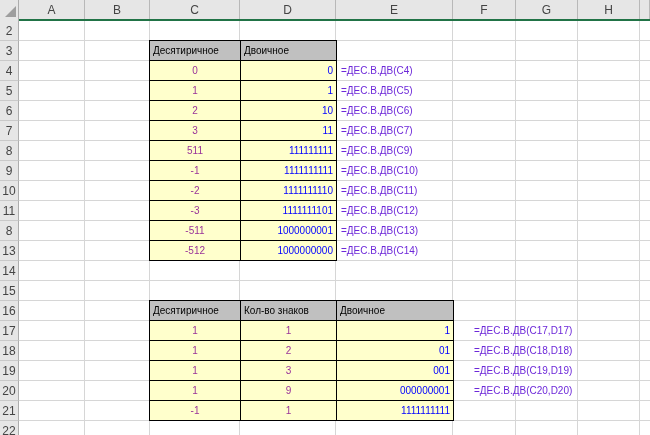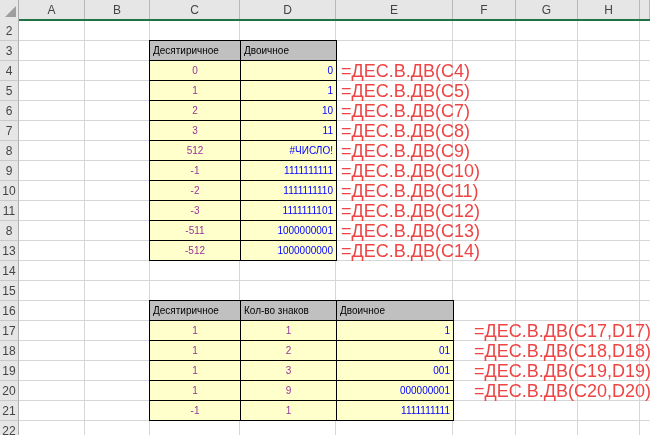--- a/index.html
+++ b/index.html
@@ -26,21 +26,21 @@
   .vline{position:absolute;top:0;bottom:0;width:1px;background:#D6D6D6;}
   
   .xltable{position:absolute;border-collapse:collapse;z-index:2;table-layout:fixed;}
   .xltable th,.xltable td{box-sizing:border-box;border:1px solid #000;height:20px;
         padding:0 3px;font-size:10px;font-weight:normal;line-height:18px;overflow:hidden;white-space:nowrap;}
   th.hd{background:#C0C0C0;text-align:left;color:#000;}
   td.dec{background:#FFFFCC;text-align:center;color:#993399;}
   td.bin{background:#FFFFCC;text-align:right;color:#0000FF;}
   
   .fxstack{position:absolute;z-index:2;}
-  .fx{height:20px;line-height:20px;font-size:18px;color:#ef4444;white-space:nowrap;}
+  .fx{height:20px;line-height:20px;font-size:10px;color:#6d28d9;white-space:nowrap;}
 </style>
 </head>
 <body>
 
 <div class="sheet">
 
   <div class="colheaders">
     <div class="corner">
       <div class="tri"></div>
     </div>
@@ -111,22 +111,22 @@
     </tr>
     <tr>
       <td class="dec">2</td>
       <td class="bin">10</td>
     </tr>
     <tr>
       <td class="dec">3</td>
       <td class="bin">11</td>
     </tr>
     <tr>
-      <td class="dec">512</td>
-      <td class="bin">#ЧИСЛО!</td>
+      <td class="dec">511</td>
+      <td class="bin">111111111</td>
     </tr>
     <tr>
       <td class="dec">-1</td>
       <td class="bin">1111111111</td>
     </tr>
     <tr>
       <td class="dec">-2</td>
       <td class="bin">1111111110</td>
     </tr>
     <tr>
@@ -140,22 +140,22 @@
     <tr>
       <td class="dec">-512</td>
       <td class="bin">1000000000</td>
     </tr>
   </tbody>
     </table>
 
   <div class="fxstack" style="left:341px;top:61px">
     <div class="fx">=ДЕС.В.ДВ(C4)</div>
     <div class="fx">=ДЕС.В.ДВ(C5)</div>
+    <div class="fx">=ДЕС.В.ДВ(C6)</div>
     <div class="fx">=ДЕС.В.ДВ(C7)</div>
-    <div class="fx">=ДЕС.В.ДВ(C8)</div>
     <div class="fx">=ДЕС.В.ДВ(C9)</div>
     <div class="fx">=ДЕС.В.ДВ(C10)</div>
     <div class="fx">=ДЕС.В.ДВ(C11)</div>
     <div class="fx">=ДЕС.В.ДВ(C12)</div>
     <div class="fx">=ДЕС.В.ДВ(C13)</div>
     <div class="fx">=ДЕС.В.ДВ(C14)</div>
   </div>
 
   <table class="xltable" style="left:149px;top:300px">
     <colgroup>

